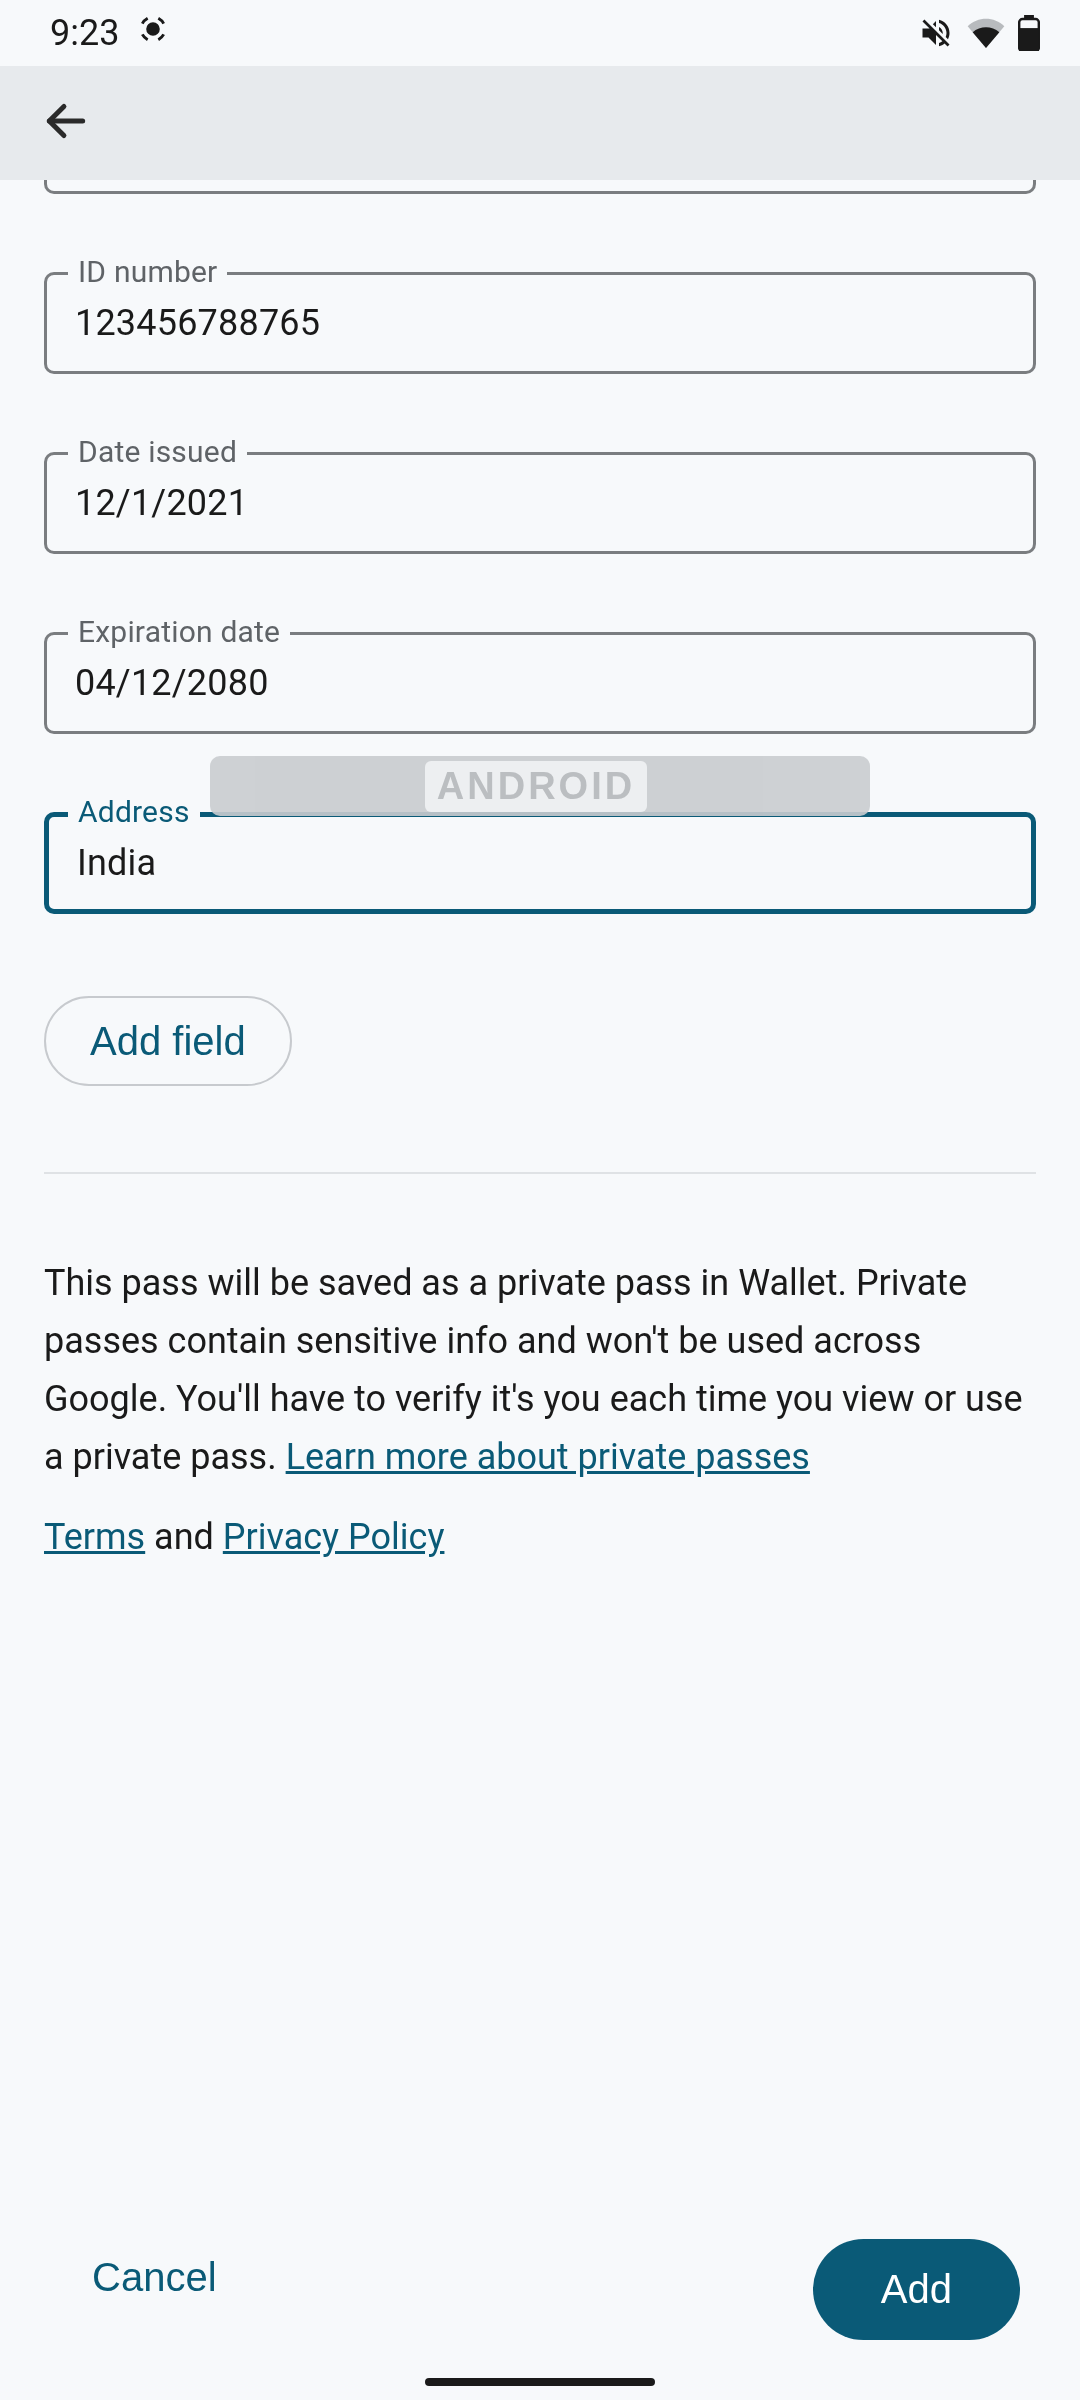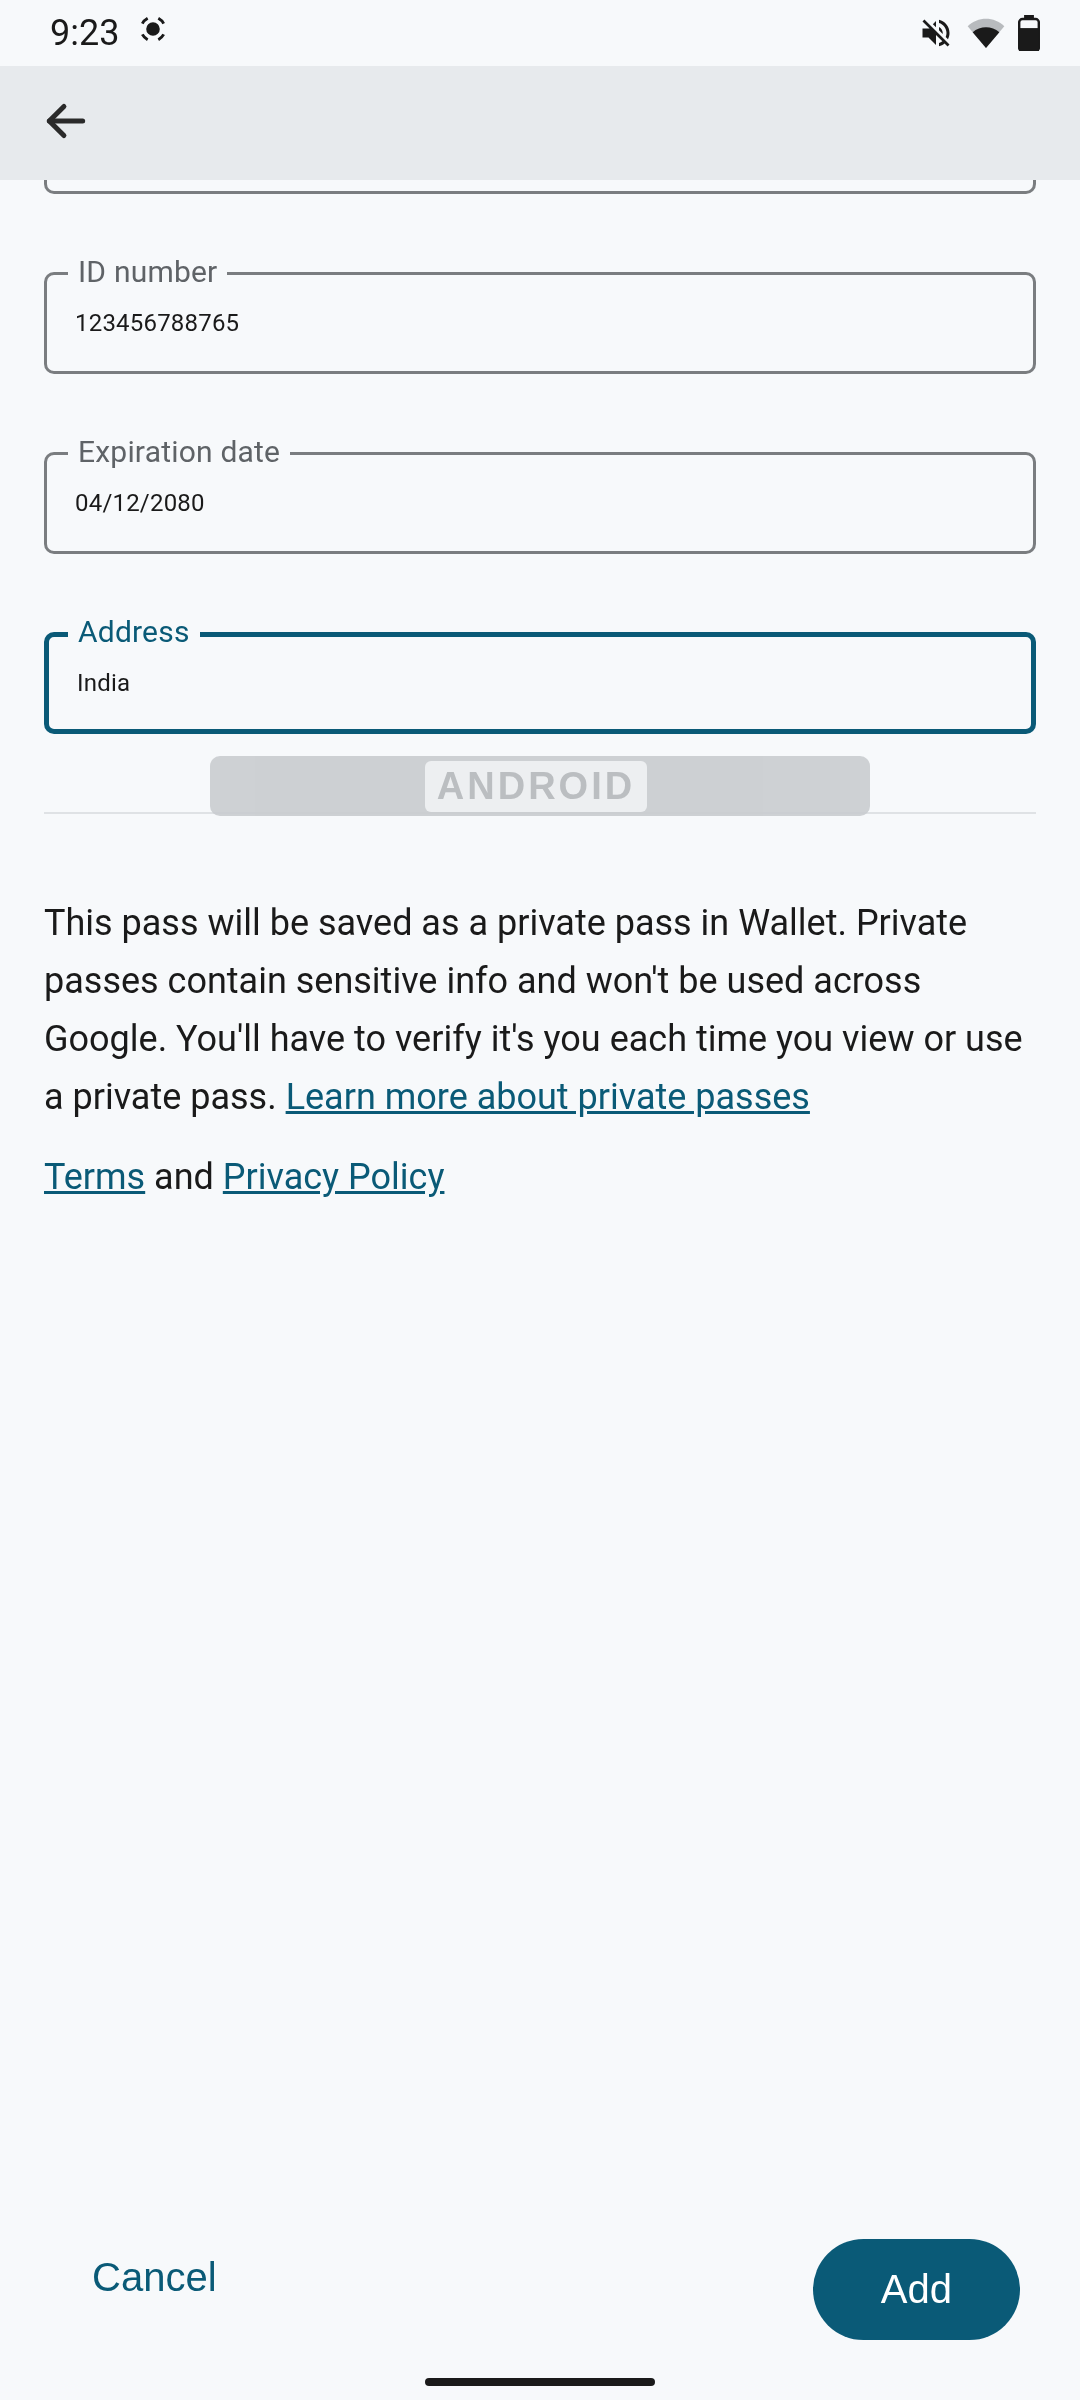--- a/index.html
+++ b/index.html
@@ -68,21 +68,21 @@
     top: -18px;
     left: 24px;
     background: #f7f9fb;
     padding: 0 10px;
     font-size: 30px;
     color: #5f6367;
     letter-spacing: 0.2px;
   }
   .field.focused .label { color: #0a5a77; }
   .field .value {
-    font-size: 24px;
+    font-size: 36px;
     color: #1a1a1a;
     letter-spacing: 0.2px;
   }
   .add-field-btn {
     border: 2px solid #c7cace;
     border-radius: 50px;
     height: 90px;
     padding: 0 44px;
     display: inline-flex;
     align-items: center;
@@ -236,35 +236,44 @@
 
   <div class="peek-field"></div>
 
   <div class="field">
     <span class="label">ID number</span>
     <div class="box">
         <span class="value">123456788765</span>
       </div>
   </div>
 
+  <div class="field">
+    <span class="label">Date issued</span>
+    <div class="box">
+        <span class="value">12/1/2021</span>
+      </div>
+  </div>
 
   <div class="field">
     <span class="label">Expiration date</span>
     <div class="box">
         <span class="value">04/12/2080</span>
       </div>
   </div>
 
   <div class="field focused">
     <span class="label">Address</span>
     <div class="box">
         <span class="value">India</span>
       </div>
   </div>
 
+  <button class="add-field-btn">
+    <span>Add field</span>
+  </button>
 
   <div class="divider"></div>
 
   <p class="disclosure">
     <span>This pass will be saved as a private pass in Wallet. Private passes contain sensitive info and won't be used across Google. You'll have to verify it's you each time you view or use a private pass. </span><a href="#">Learn more about private passes</a>
   </p>
 
   <p class="legal">
     <a href="#">Terms</a><span> and </span><a href="#">Privacy Policy</a>
   </p>

